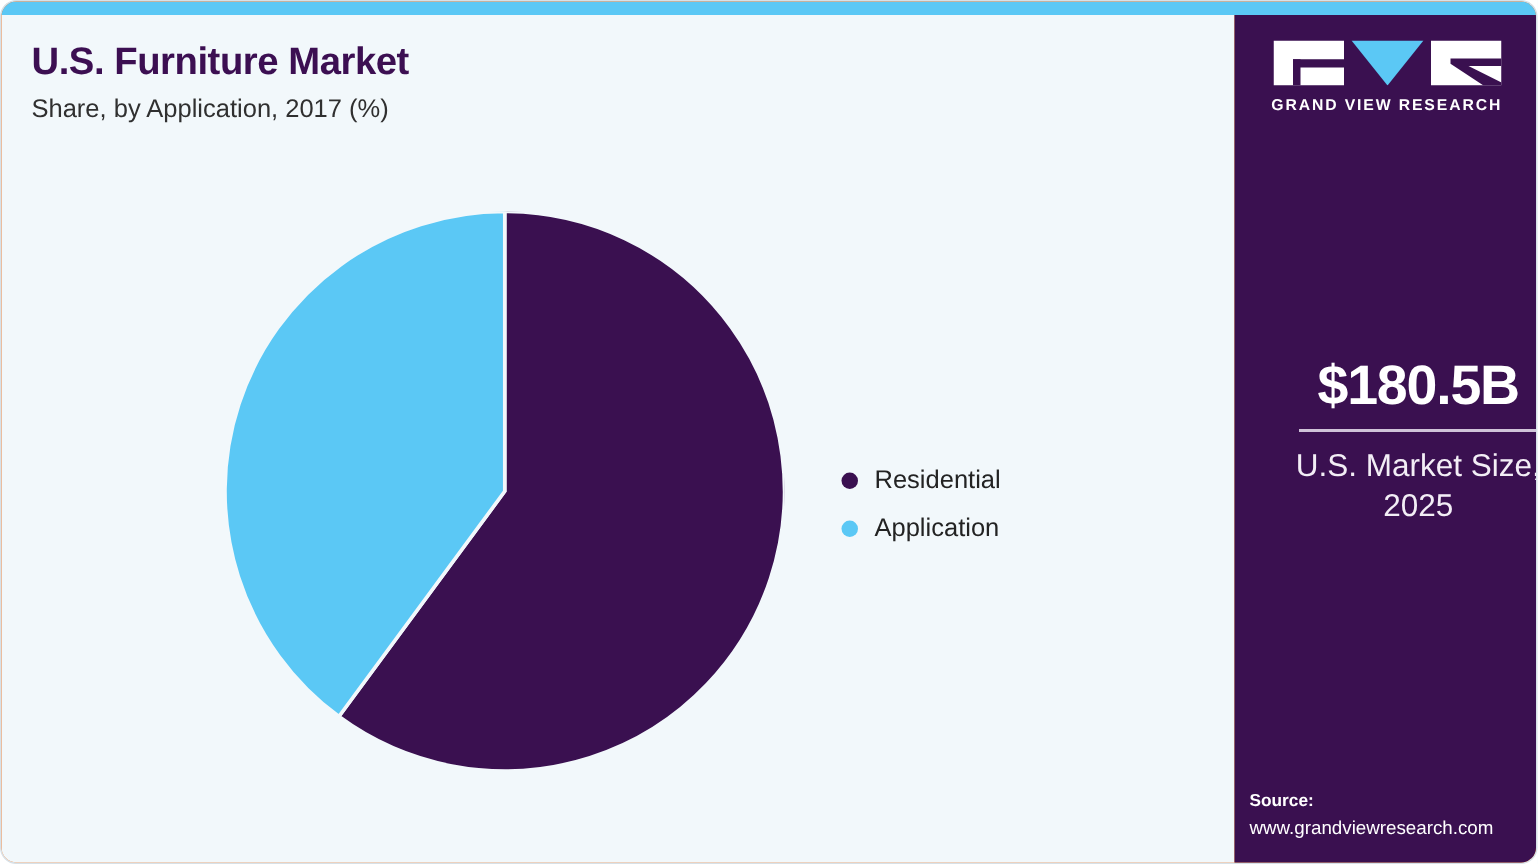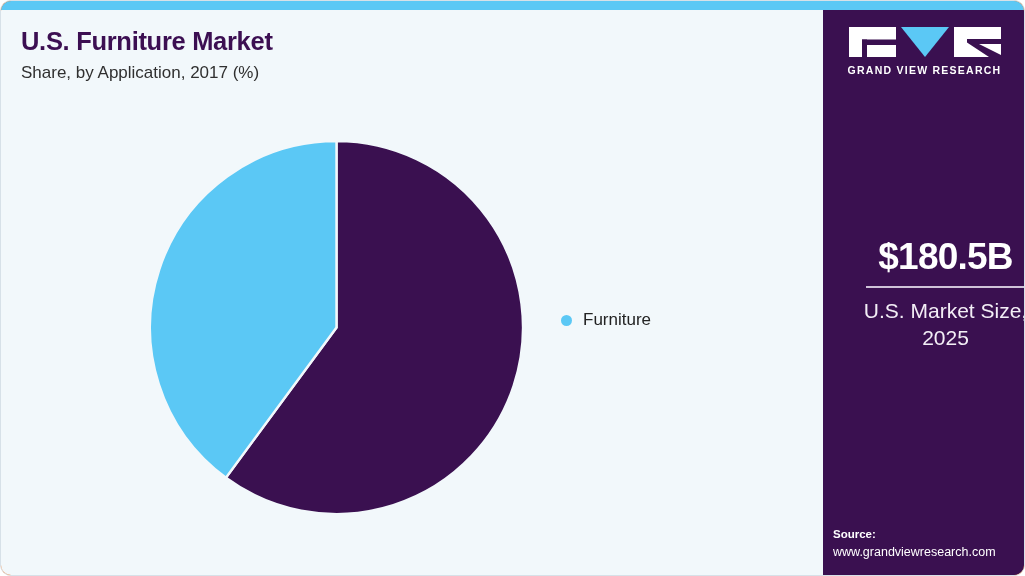--- a/index.html
+++ b/index.html
@@ -191,22 +191,26 @@
       <svg id="pie-svg" width="373" height="373" viewBox="0 0 373 373">
         <g id="pie-slices">
             <path d="M 186.5 186.5 L 186.5 0 A 186.5 186.5 0 1 1 75.93220303996252 336.6899206851243 Z" fill="#3a1050" stroke="#f2f8fb" stroke-width="2.4"></path>
             <path d="M 186.5 186.5 L 75.93220303996252 336.6899206851243 A 186.5 186.5 0 0 1 186.49999999999997 0 Z" fill="#5bc8f5" stroke="#f2f8fb" stroke-width="2.4"></path>
           </g>
       </svg>
     </div>
 
     <div id="legend">
       <div class="legend-row">
+        <span class="legend-dot" style="background:#3a1050"></span>
+        <span class="legend-label">Residential</span>
+      </div>
+      <div class="legend-row">
         <span class="legend-dot" style="background:#5bc8f5"></span>
-        <span class="legend-label">Furniture</span>
+        <span class="legend-label">Application</span>
       </div>
     </div>
 
   </div>
 
   <div id="side-panel">
 
     <div id="logo-block">
       <svg id="logo-marks" viewBox="0 0 152 30">
 

